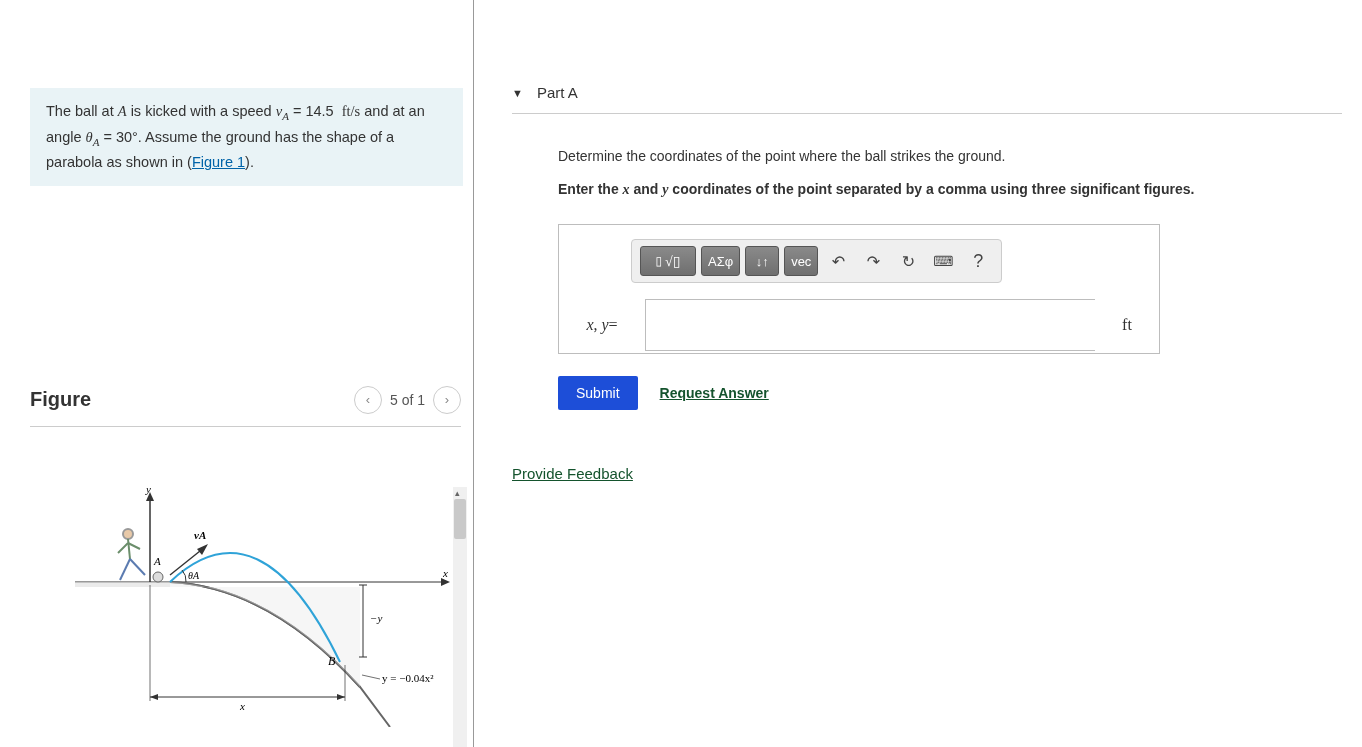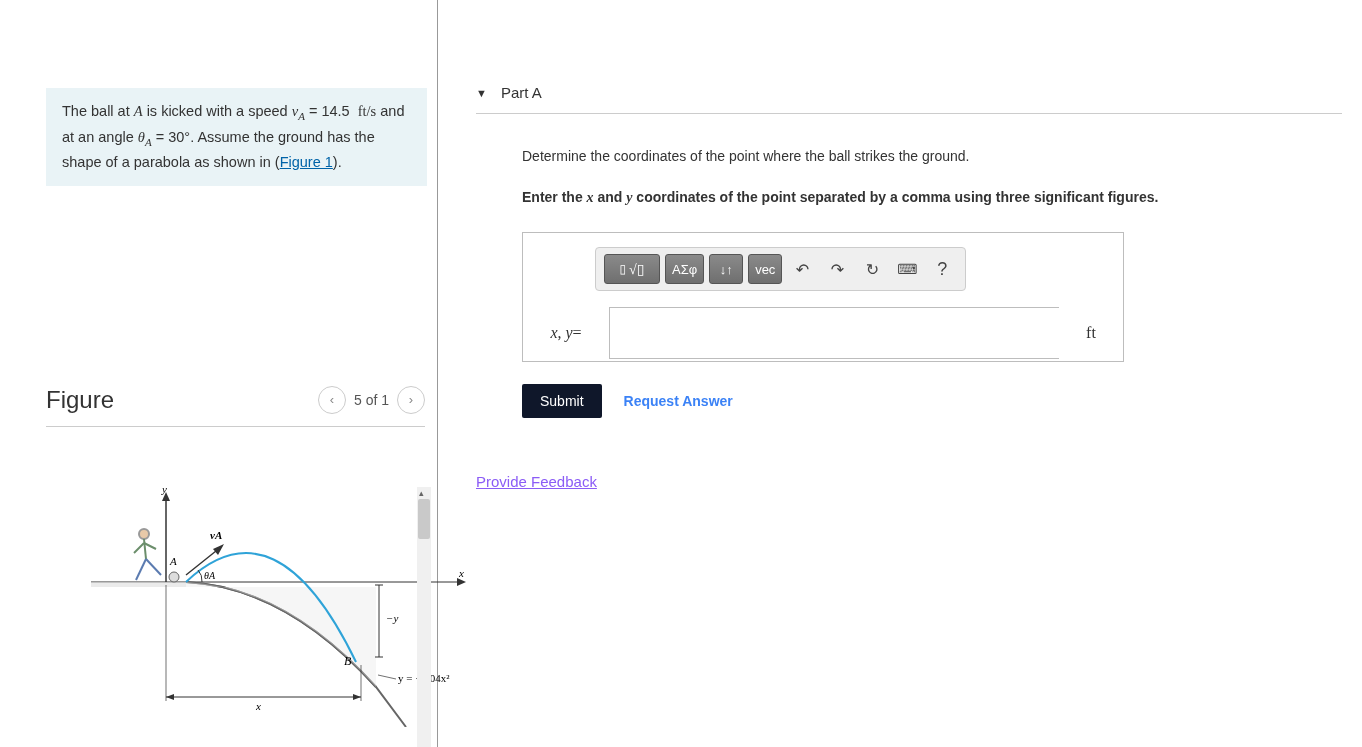--- a/index.html
+++ b/index.html
@@ -9,23 +9,23 @@
     color: #333;
     background: #fff;
   }
   .container {
     display: flex;
     width: 1362px;
     height: 747px;
     box-sizing: border-box;
   }
   .left-panel {
-    width: 438px;
+    width: 474px;
     border-right: 1px solid #999;
-    padding: 0 0 0 16px;
+    padding: 0 0 0 0;
     box-sizing: border-box;
     position: relative;
   }
   .problem-statement {
     margin: 88px 10px 0 30px;
     background: #e9f3f6;
     padding: 12px 14px 12px 16px;
     line-height: 1.55;
     font-size: 14.5px;
     color: #333;
@@ -36,22 +36,22 @@
   }
   .figure-header {
     display: flex;
     align-items: center;
     justify-content: space-between;
     margin: 200px 12px 0 30px;
     padding-bottom: 12px;
     border-bottom: 1px solid #ccc;
   }
   .figure-title {
-    font-size: 24px;
-    font-weight: normal;
+    font-size: 20px;
+    font-weight: bold;
     color: #333;
   }
   .figure-nav {
     display: flex;
     align-items: center;
     gap: 8px;
     color: #555;
   }
   .nav-arrow {
     width: 26px;
@@ -118,21 +118,21 @@
   }
   .part-title {
     font-weight: normal;
     font-size: 15px;
   }
   .part-body {
     margin: 32px 20px 0 84px;
     line-height: 1.5;
   }
   .instruction {
-    margin-bottom: 20px;
+    margin-bottom: 12px;
   }
   .instruction-bold {
     font-weight: bold;
     margin-bottom: 24px;
   }
 
   .answer-box {
     border: 1px solid #bdbdbd;
     width: 600px;
     padding: 0;
@@ -205,38 +205,39 @@
     font-size: 16px;
   }
 
   .actions {
     margin: 22px 0 0 0;
     display: flex;
     align-items: center;
     gap: 22px;
   }
   .submit-btn {
-    background: #0f172a;
+    background: #1d4ed8;
     color: #fff;
     border: none;
     border-radius: 2px;
     padding: 9px 18px;
     font-size: 14px;
     cursor: pointer;
   }
   .request-answer {
-    color: #3b82f6;
+    color: #14532d;
+    text-decoration: underline;
     font-weight: bold;
     font-size: 14px;
     cursor: pointer;
     text-align: center;
   }
   .feedback-link {
     margin: 55px 0 0 38px;
-    color: #8b5cf6;
+    color: #14532d;
     text-decoration: underline;
     font-size: 15px;
     display: inline-block;
     cursor: pointer;
   }
   .sqrt-icon { font-family: 'Times New Roman', serif; }
 </style>
 </head>
 <body>
 

